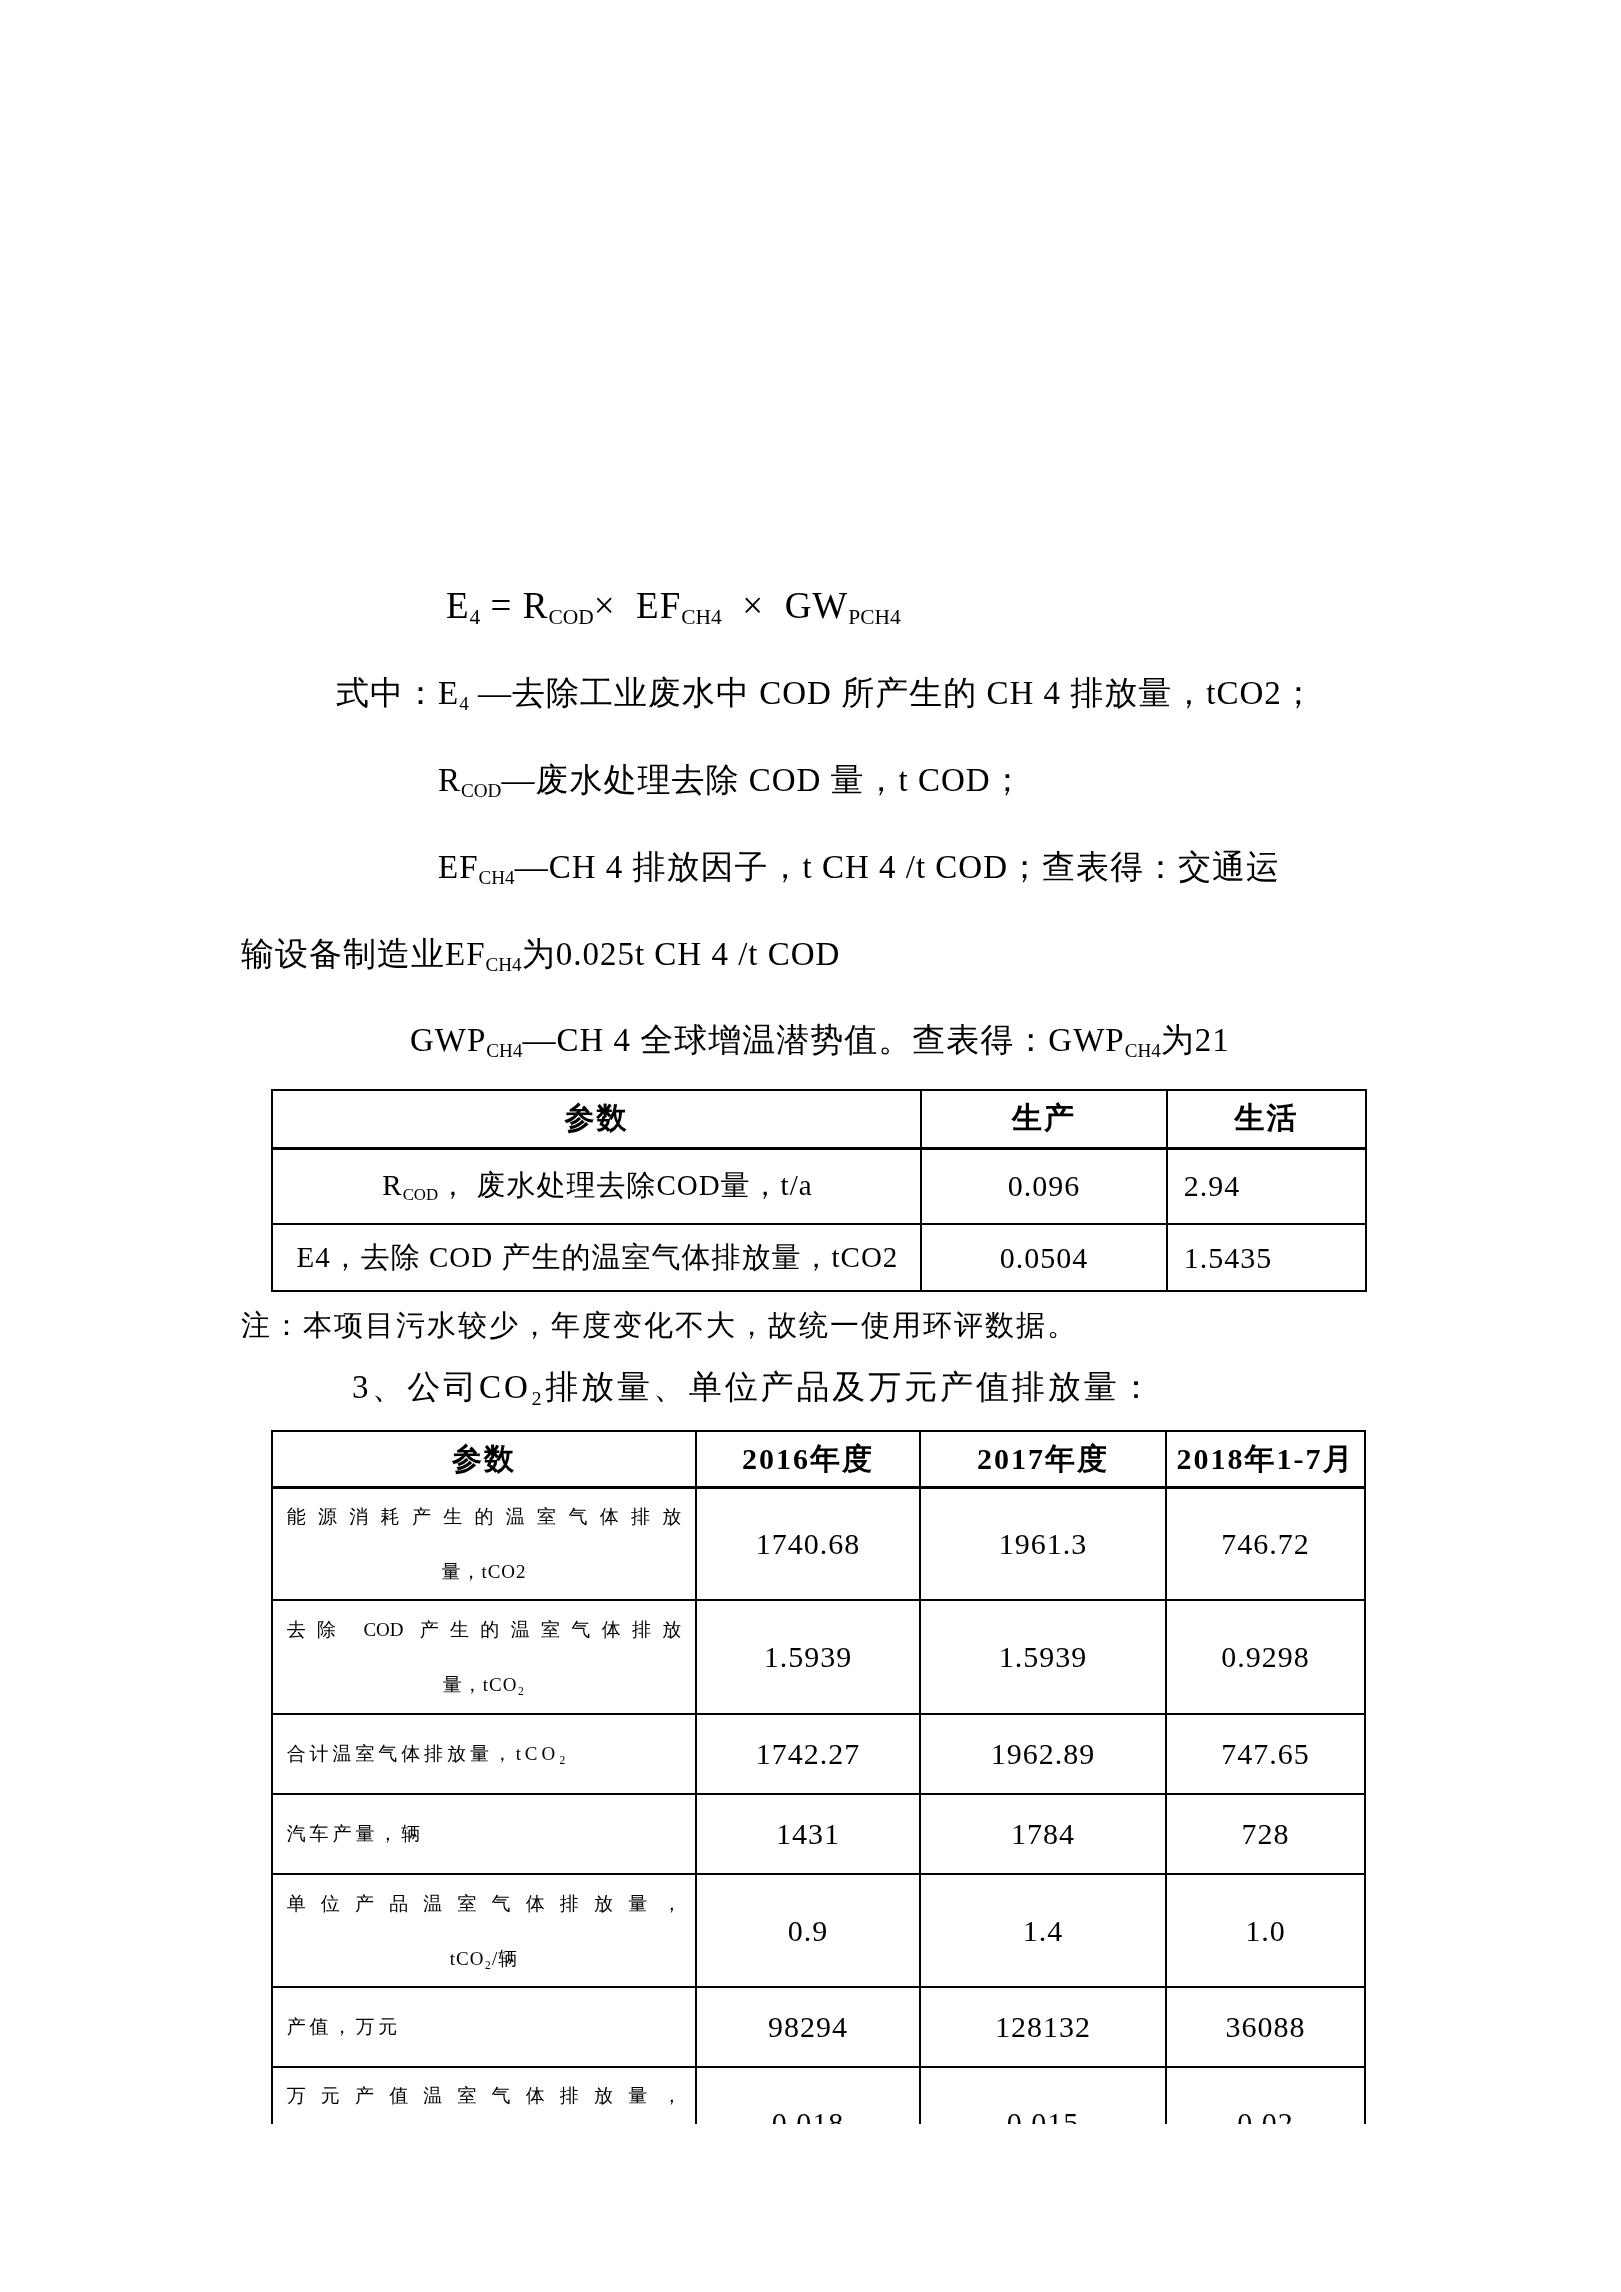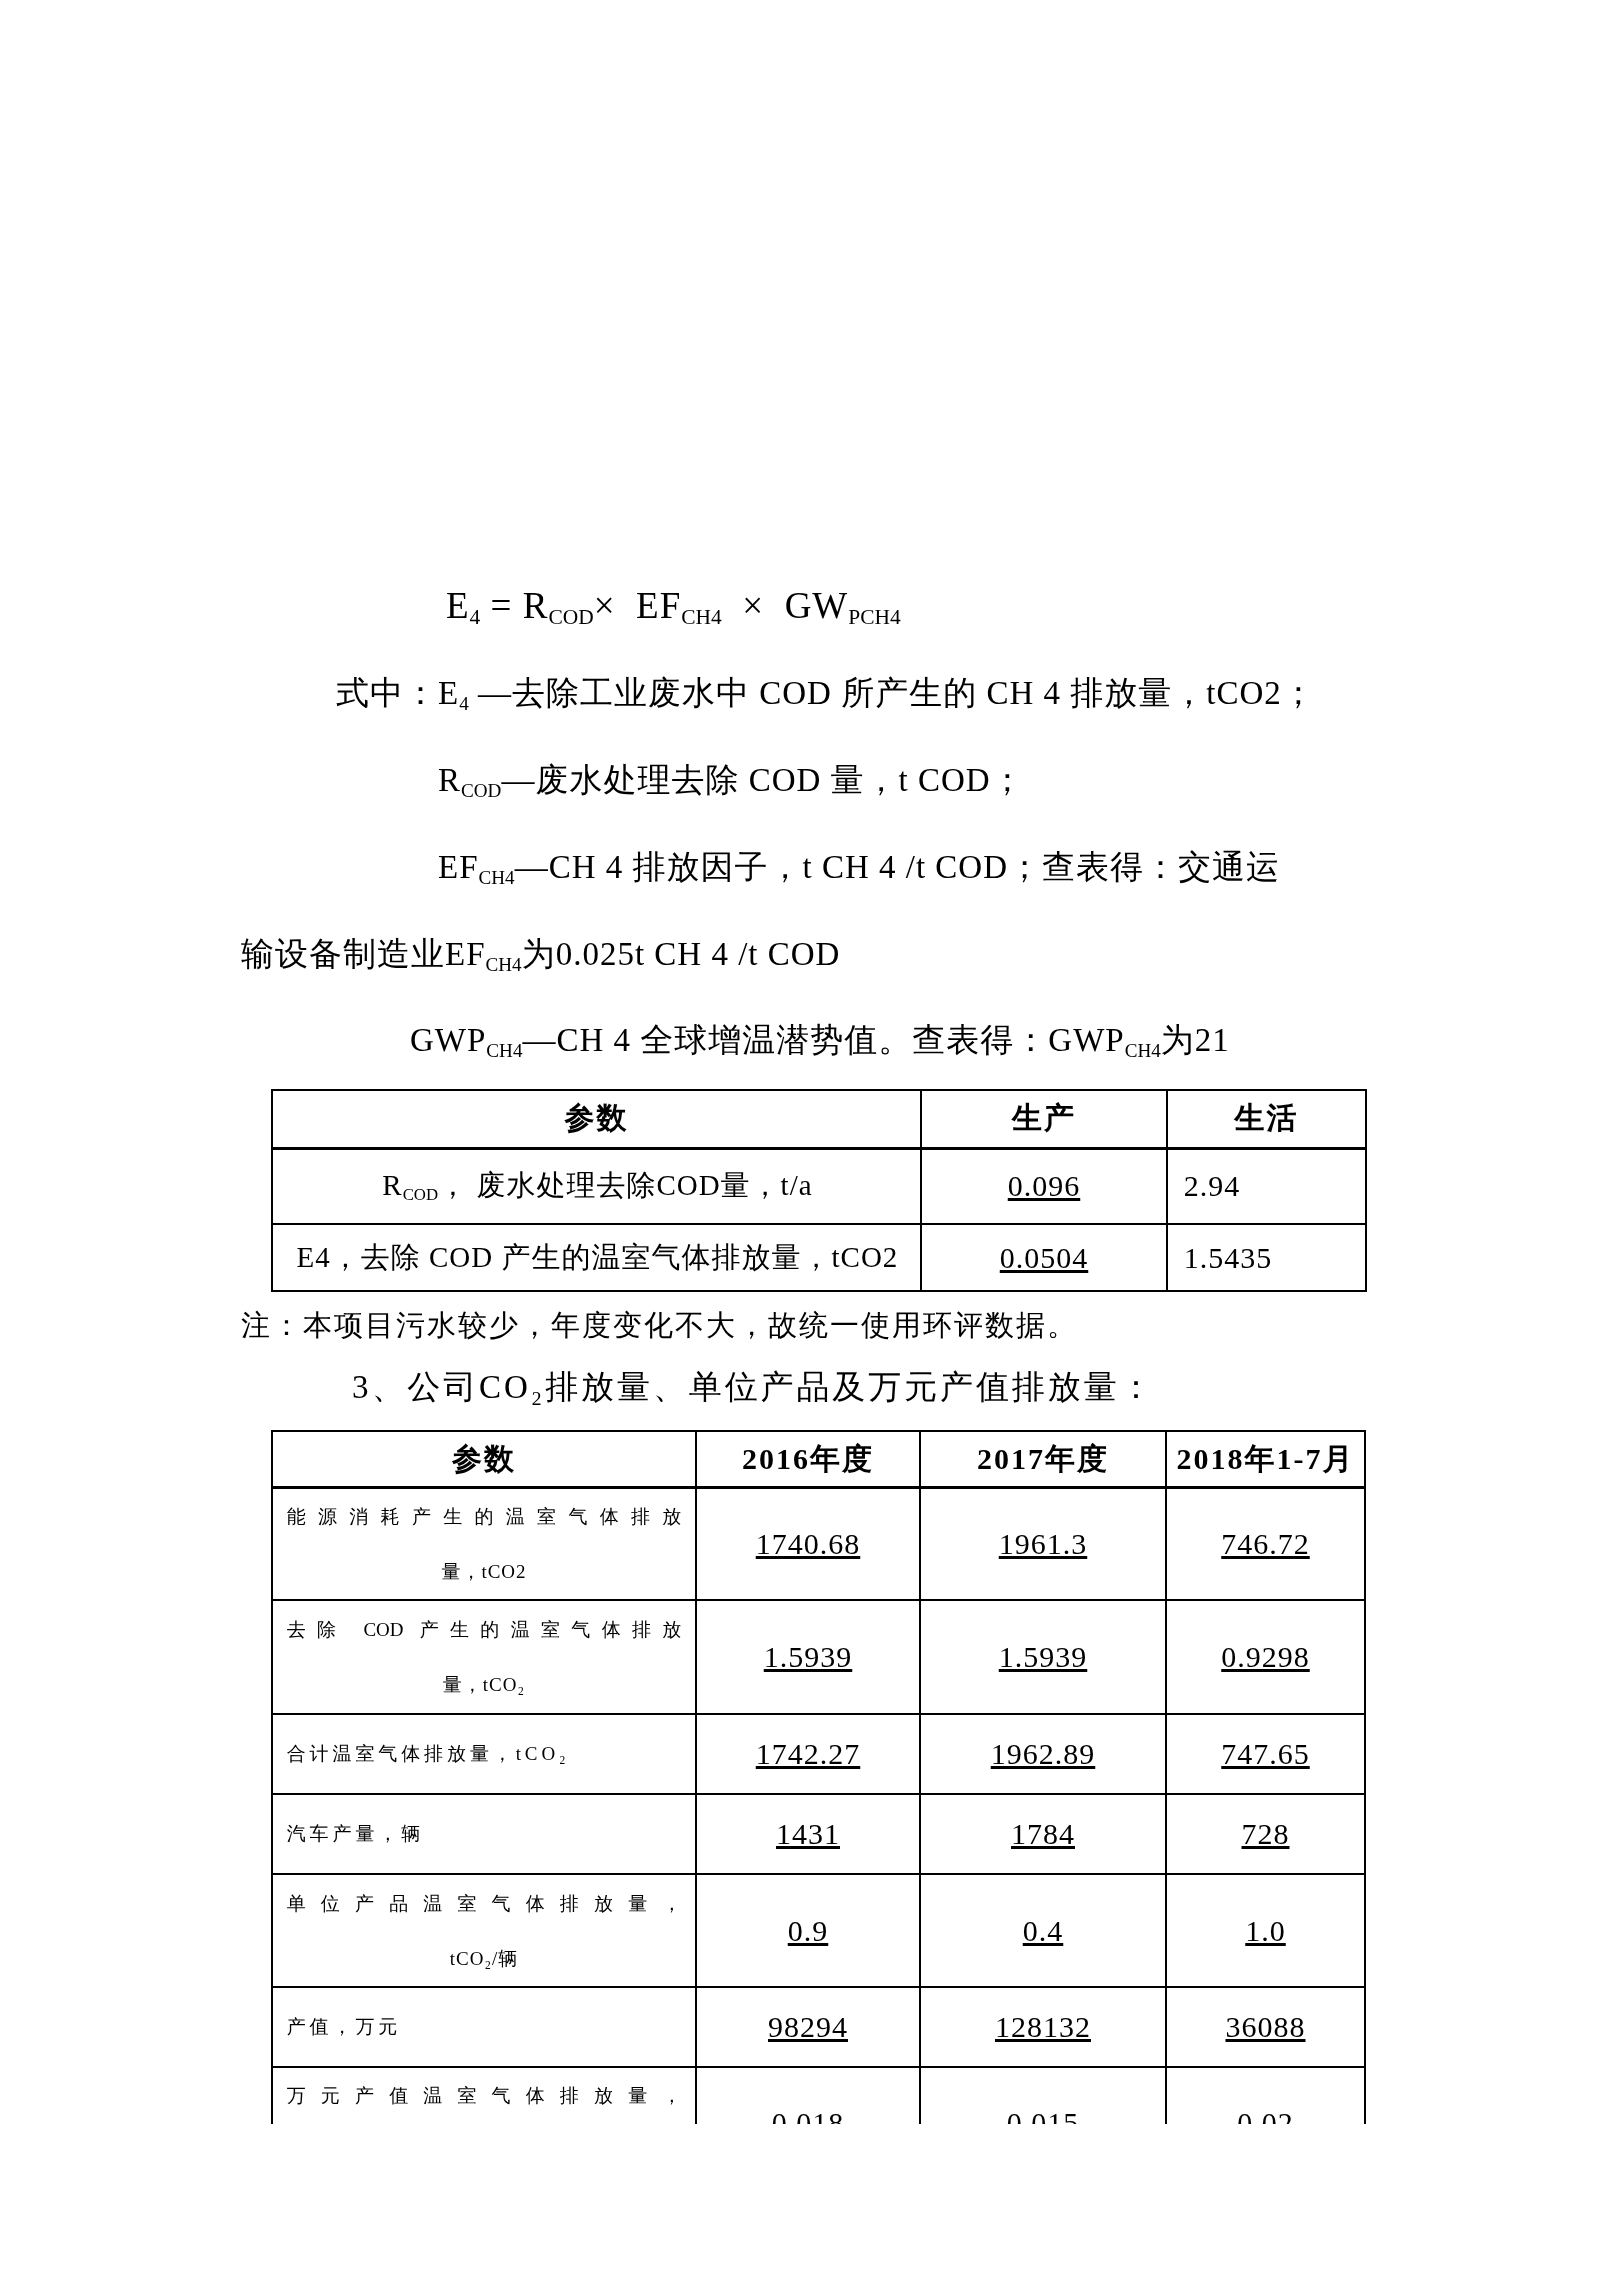--- a/index.html
+++ b/index.html
@@ -26,21 +26,21 @@
   .tbl td { border:2.9px solid #000; border-left-width:2px; border-right-width:2px; vertical-align:middle; }
   .hrow td { border-bottom-width:3.9px; }
   .t1c1{width:649px} .t1c2{width:246px} .t1c3{width:199px}
   .t2c1{width:424px} .t2c2{width:224px} .t2c3{width:246px} .t2c4{width:199px}
   .rh59 td{height:58px} .rh78 td{height:76px} .rh68 td{height:67px}
   .rh58 td{height:57px} .rh112 td{height:110px} .rh116 td{height:114px}
   .rh57 td{height:56px} .rh68b td{height:67px} .rh115 td{height:113px} .rh65 td{height:64px}
 
   .hd   { font-weight:bold; text-align:center; font-size:30px; letter-spacing:2px; }
   .lab  { font-size:29px; text-align:center; padding:0 11.8px 0 13.7px; letter-spacing:1px; }
-  .num  { font-size:30px; text-align:center; letter-spacing:1px;text-decoration:underline; }
+  .num  { font-size:30px; text-align:center; letter-spacing:1px; }
   .numl { font-size:30px; text-align:left; padding-left:15.7px; letter-spacing:1px; }
   .lab2 { font-size:19px; text-align:left; padding:0 13.7px; }
   .lab2 .jl { text-align:justify; text-align-last:justify; line-height:55px; }
   .lab2 .ll { text-align:center; line-height:55px; letter-spacing:1px; }
   .lab2 .sl { text-align:left; line-height:78px; letter-spacing:3.9px; }
 
   .note    { font-size:29px; line-height:67px; letter-spacing:2px; }
   .heading { font-size:33px; line-height:57px; letter-spacing:2.9px; padding-left:111px; }
   .t2 { margin-top:13.7px; }
 </style>
@@ -137,21 +137,21 @@
           <td class="num">1784</td>
           <td class="num">728</td>
         </tr>
 
         <tr class="rh115">
           <td class="lab2">
             <div class="jl">单位产品温室气体排放量，</div>
             <div class="ll">tCO₂/辆</div>
           </td>
           <td class="num">0.9</td>
-          <td class="num">0.4</td>
+          <td class="num">1.4</td>
           <td class="num">1.0</td>
         </tr>
 
         <tr class="rh65">
           <td class="lab2">
             <div class="sl">产值，万元</div>
           </td>
           <td class="num">98294</td>
           <td class="num">128132</td>
           <td class="num">36088</td>

